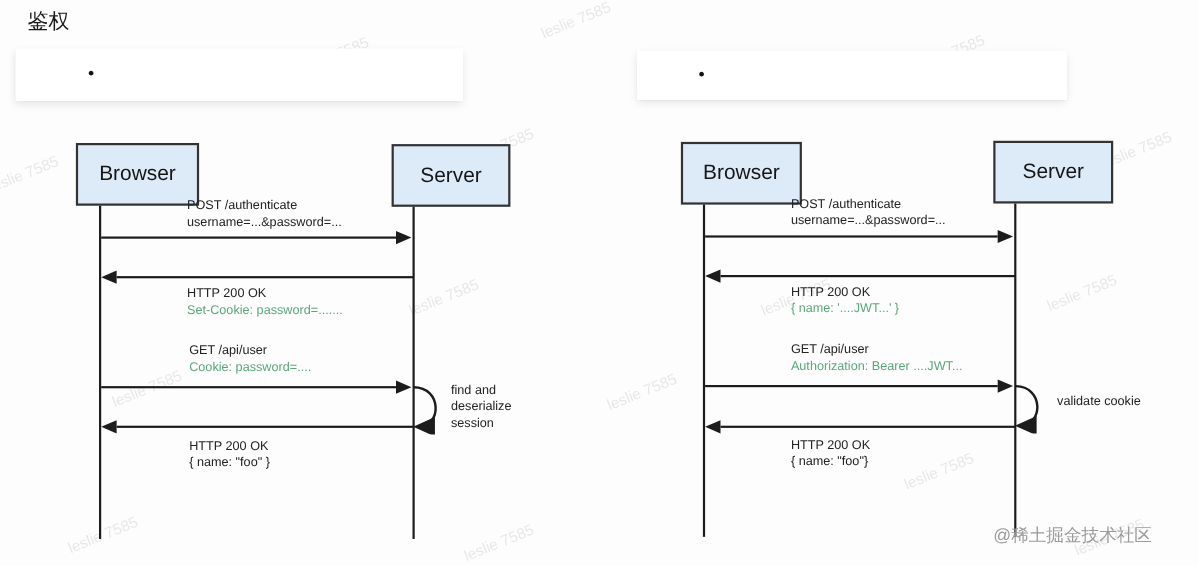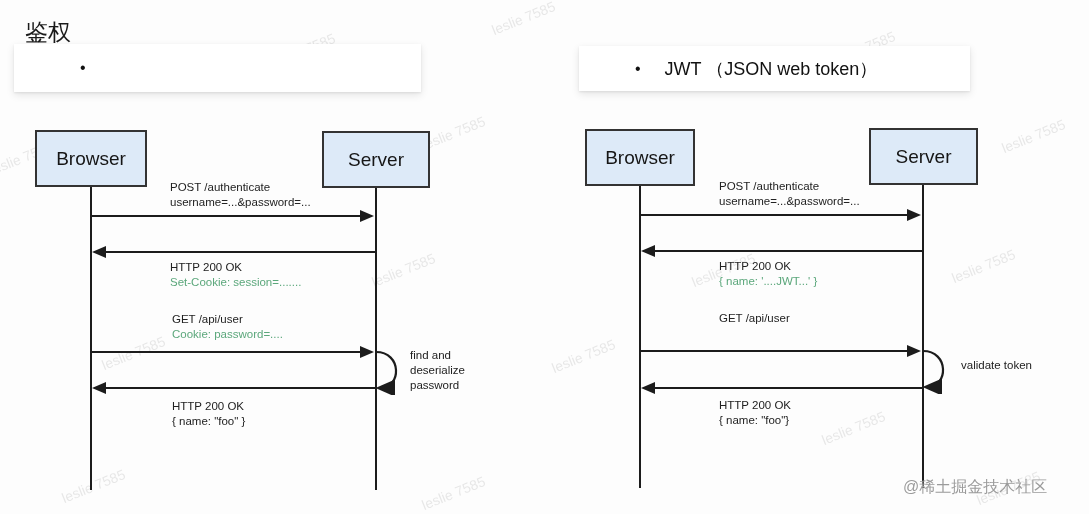--- a/index.html
+++ b/index.html
@@ -14,36 +14,36 @@
     position:relative;
     width:1089px;height:514px;
     background:#fdfdfd;
     font-family:"Liberation Sans","DejaVu Sans",sans-serif;
     overflow:hidden;
     color:var(--ink);
   }
   .abs{position:absolute;}
   .page-title{
     left:25px;top:6px;
-    font-size:23px;color:#1a1a1a;margin-top:11px;
+    font-size:19px;color:#1a1a1a;
   }
   .card{
     background:#ffffff;
     box-shadow:0 3px 8px rgba(0,0,0,0.10), 0 1px 2px rgba(0,0,0,0.08);
     display:flex;align-items:center;
     font-size:18px;color:#111;
   }
   .card .bullet{font-size:16px;margin-right:24px;}
   .card-left{left:14px;top:44px;width:407px;height:48px;padding-left:66px;}
   .card-right{left:579px;top:46px;width:391px;height:45px;padding-left:56px;}
   .actor{
     background:var(--actor-fill);
     border:2px solid var(--actor-border);
     display:flex;align-items:center;justify-content:center;
-    font-size:19px;color:#161616;
+    font-size:19px;color:#161616;margin-left:34px;
   }
   .lifeline{width:2px;background:var(--ink);}
   .mline{height:2px;background:var(--ink);}
   .head{width:0;height:0;border-top:6px solid transparent;border-bottom:6px solid transparent;}
   .head.r{border-left:14px solid var(--ink);}
   .head.l{border-right:14px solid var(--ink);}
   .msg{
     font-size:11.5px;line-height:15px;color:#222;
     white-space:nowrap;
   }
@@ -80,21 +80,20 @@
 <span class="abs wm" style="left:820px;top:420px">leslie 7585</span>
 <span class="abs wm" style="left:975px;top:480px">leslie 7585</span>
 
 <div class="abs page-title">鉴权</div>
 
 <div class="abs card card-left">
   <span class="bullet">•</span>
 </div>
 <div class="abs card card-right">
   <span class="bullet">•</span>
-  <span>JWT （JSON web token）</span>
 </div>
 
 <div>
 
   <div class="abs actor" style="left:35px;top:130px;width:112px;height:57px">Browser</div>
   <div class="abs actor" style="left:322px;top:131px;width:108px;height:57px">Server</div>
 
   <div class="abs lifeline" style="left:90px;top:187px;height:303px"></div>
   <div class="abs lifeline" style="left:375px;top:188px;height:302px"></div>
 
@@ -102,39 +101,39 @@
     <div>POST /authenticate</div>
     <div>username=...&amp;password=...</div>
   </div>
   <div class="abs mline" style="left:92px;top:215px;width:270px"></div>
   <div class="abs head r" style="left:360px;top:210px"></div>
 
   <div class="abs head l" style="left:92px;top:246px"></div>
   <div class="abs mline" style="left:106px;top:251px;width:270px"></div>
   <div class="abs msg" style="left:170px;top:260px">
     <div>HTTP 200 OK</div>
-    <div class="green">Set-Cookie: session=.......</div>
+    <div class="green">Set-Cookie: password=.......</div>
   </div>
 
   <div class="abs msg" style="left:172px;top:312px">
     <div>GET /api/user</div>
     <div class="green">Cookie: password=....</div>
   </div>
   <div class="abs mline" style="left:92px;top:351px;width:268px"></div>
   <div class="abs head r" style="left:360px;top:346px"></div>
 
   <svg class="abs" style="left:374px;top:347px" width="44" height="48" viewBox="0 0 44 48">
     <defs>
       <marker id="ah0" markerWidth="9" markerHeight="8" refX="7" refY="4" orient="auto">
         <path d="M0,0 L9,4 L0,8 z" fill="#1c1c1c"></path>
       </marker>
     </defs>
     <path d="M2,5 C28,5 28,41 6,41" fill="none" stroke="#1c1c1c" stroke-width="2.2" marker-end="url(#ah0)"></path>
   </svg>
-  <div class="abs loop-label" style="left:410px;top:348px;width:76px">find and deserialize password</div>
+  <div class="abs loop-label" style="left:410px;top:348px;width:76px">find and deserialize session</div>
 
   <div class="abs head l" style="left:92px;top:382px"></div>
   <div class="abs mline" style="left:106px;top:387px;width:270px"></div>
   <div class="abs msg" style="left:172px;top:399px">
     <div>HTTP 200 OK</div>
     <div>{ name: "foo" }</div>
   </div>
 </div>
 
 <div>
@@ -154,33 +153,34 @@
 
   <div class="abs head l" style="left:641px;top:245px"></div>
   <div class="abs mline" style="left:655px;top:250px;width:268px"></div>
   <div class="abs msg" style="left:719px;top:259px">
     <div>HTTP 200 OK</div>
     <div class="green">{ name: '....JWT...' }</div>
   </div>
 
   <div class="abs msg" style="left:719px;top:311px">
     <div>GET /api/user</div>
+    <div class="green">Authorization: Bearer ....JWT...</div>
   </div>
   <div class="abs mline" style="left:641px;top:350px;width:266px"></div>
   <div class="abs head r" style="left:907px;top:345px"></div>
 
   <svg class="abs" style="left:921px;top:346px" width="44" height="48" viewBox="0 0 44 48">
     <defs>
       <marker id="ah1" markerWidth="9" markerHeight="8" refX="7" refY="4" orient="auto">
         <path d="M0,0 L9,4 L0,8 z" fill="#1c1c1c"></path>
       </marker>
     </defs>
     <path d="M2,5 C28,5 28,41 6,41" fill="none" stroke="#1c1c1c" stroke-width="2.2" marker-end="url(#ah1)"></path>
   </svg>
-  <div class="abs loop-label" style="left:961px;top:358px;width:110px">validate token</div>
+  <div class="abs loop-label" style="left:961px;top:358px;width:110px">validate cookie</div>
 
   <div class="abs head l" style="left:641px;top:382px"></div>
   <div class="abs mline" style="left:655px;top:387px;width:268px"></div>
   <div class="abs msg" style="left:719px;top:398px">
     <div>HTTP 200 OK</div>
     <div>{ name: "foo"}</div>
   </div>
 </div>
 
 <div class="abs community">@稀土掘金技术社区</div>

